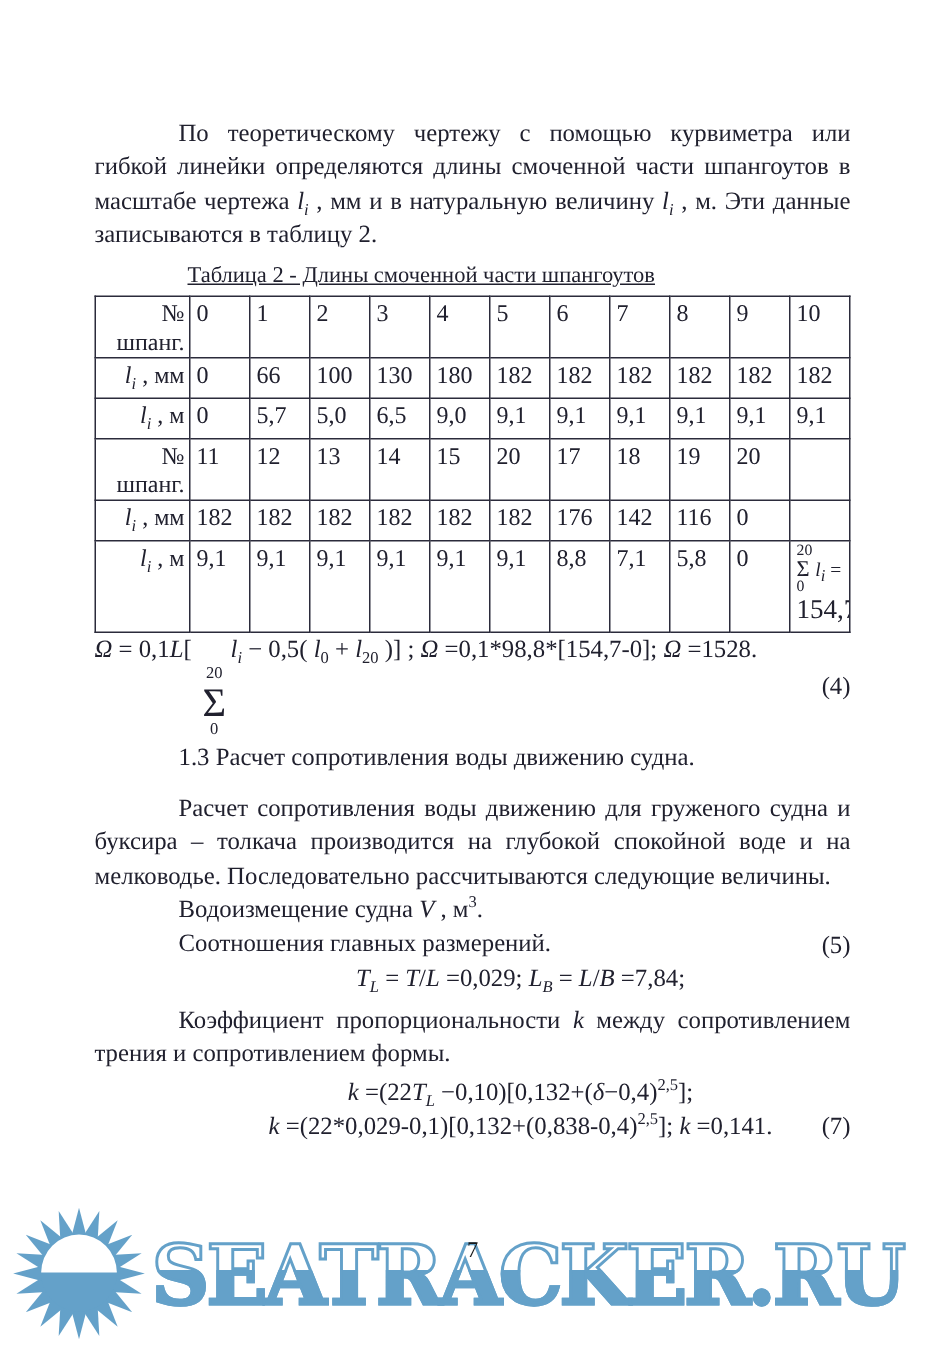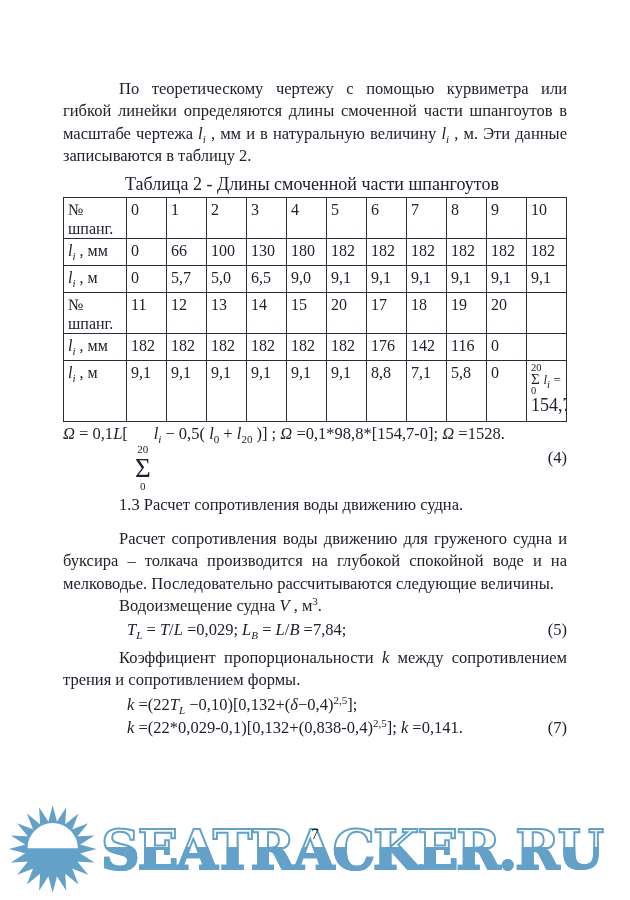--- a/index.html
+++ b/index.html
@@ -13,43 +13,43 @@
     padding:78px 63px 12px 63px;
     overflow:hidden;
   }
   .it{font-style:italic;}
   sub{font-size:11px;line-height:0;}
   sup{font-size:11px;line-height:0;}
   p{margin:0;}
   .para{font-size:16.5px;line-height:22.4px;text-align:justify;}
   .indent{text-indent:56px;}
   .line{font-size:16.5px;line-height:22.4px;}
-  .caption{font-size:18px;line-height:22px;margin:5px 0 2px 62px;}
+  .caption{font-size:15px;line-height:22px;margin:5px 0 2px 62px;text-decoration:underline;}
 
   table.frames{border-collapse:collapse;table-layout:fixed;width:504px;}
   table.frames td{
     border:1px solid #2b2b3b;
     font-size:16px;line-height:19px;
     padding:2px 3px 0 4px;
     vertical-align:top;
     overflow:hidden;
   }
-  table.frames td.lbl{width:55px;}
+  table.frames td.lbl{width:55px;text-align:right;}
   table.frames tr:nth-child(1) td{height:34px;}
   table.frames tr:nth-child(2) td{height:24px;}
   table.frames tr:nth-child(3) td{height:24px;}
   table.frames tr:nth-child(4) td{height:34px;}
   table.frames tr:nth-child(5) td{height:24px;}
   table.frames tr:nth-child(6) td{height:58px;}
   .sumwrap{font-size:13px;line-height:13px;}
   .sumwrap .s-lim{font-size:10.5px;line-height:10px;}
   .sumwrap .s-sig{font-size:15px;}
   .sumwrap .s-val{font-size:18px;margin-top:3px;}
 
-  .eqline{position:relative;font-size:16.5px;line-height:23px;}
+  .eqline{position:relative;font-size:16.5px;line-height:23px;text-align:center;}
   .eqnum{position:absolute;right:0;top:0;}
   .eq4row{margin-top:10px;height:50px;display:flex;align-items:center;}
   .eq4row .eqnum{top:50%;transform:translateY(-50%);}
   .bigsum{display:inline-flex;flex-direction:column;align-items:center;vertical-align:-14px;line-height:1;margin:0 3px;}
   .bigsum .lim{font-size:11px;line-height:11px;}
   .bigsum .sig{font-size:27px;line-height:26px;}
   .ind64{padding-left:64px;}
 
   .pagenum{position:absolute;left:0;right:0;top:826px;text-align:center;font-size:15px;z-index:6;color:#1a1a1a;}
 
@@ -186,20 +186,21 @@
   <p class="line indent" style="margin-top:12px;">1.3 Расчет сопротивления воды движению судна.</p>
 
   <p class="para indent" style="margin-top:12px;">Расчет сопротивления воды движению для груженого судна и буксира – толкача производится на глубокой спокойной воде и на мелководье. Последовательно рассчитываются следующие величины.</p>
 
   <p class="line indent"><span>Водоизмещение судна </span><span class="it">V</span><span> , м</span><sup>3</sup><span>.</span></p>
 
   <div class="eqline ind64">
     <span class="eqnum">(5)</span>
   </div>
 
+  <p class="line indent">Соотношения главных размерений.</p>
 
   <div class="eqline ind64">
     <span><span class="it">T</span><sub class="it">L</sub><span> = </span><span class="it">T</span><span>/</span><span class="it">L</span><span> =0,029; </span><span class="it">L</span><sub class="it">B</sub><span> = </span><span class="it">L</span><span>/</span><span class="it">B</span><span> =7,84;</span></span>
   </div>
 
 
   <p class="para indent" style="margin-top:6px;"><span>Коэффициент пропорциональности </span><span class="it">k</span><span> между сопротивлением трения и сопротивлением формы.</span></p>
 
   <div class="eqline ind64" style="margin-top:2px;">
     <span><span class="it">k</span><span> =(22</span><span class="it">T</span><sub class="it">L</sub><span> −0,10)[0,132+(</span><span class="it">δ</span><span>−0,4)</span><sup>2,5</sup><span>];</span></span>

